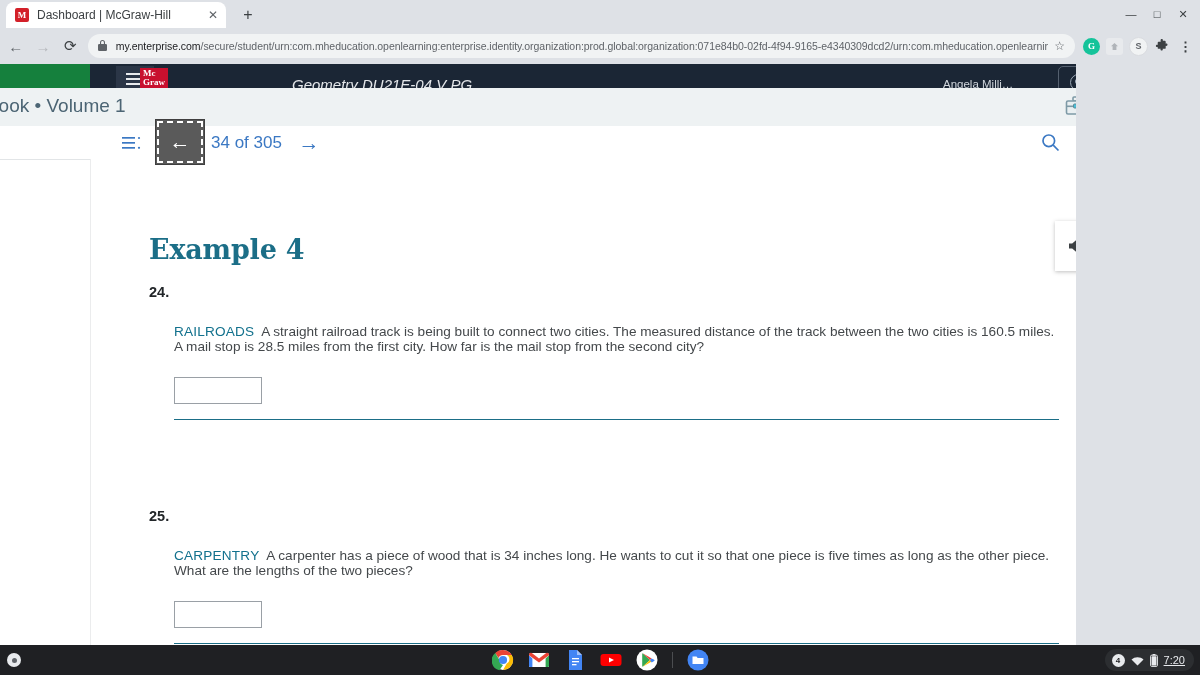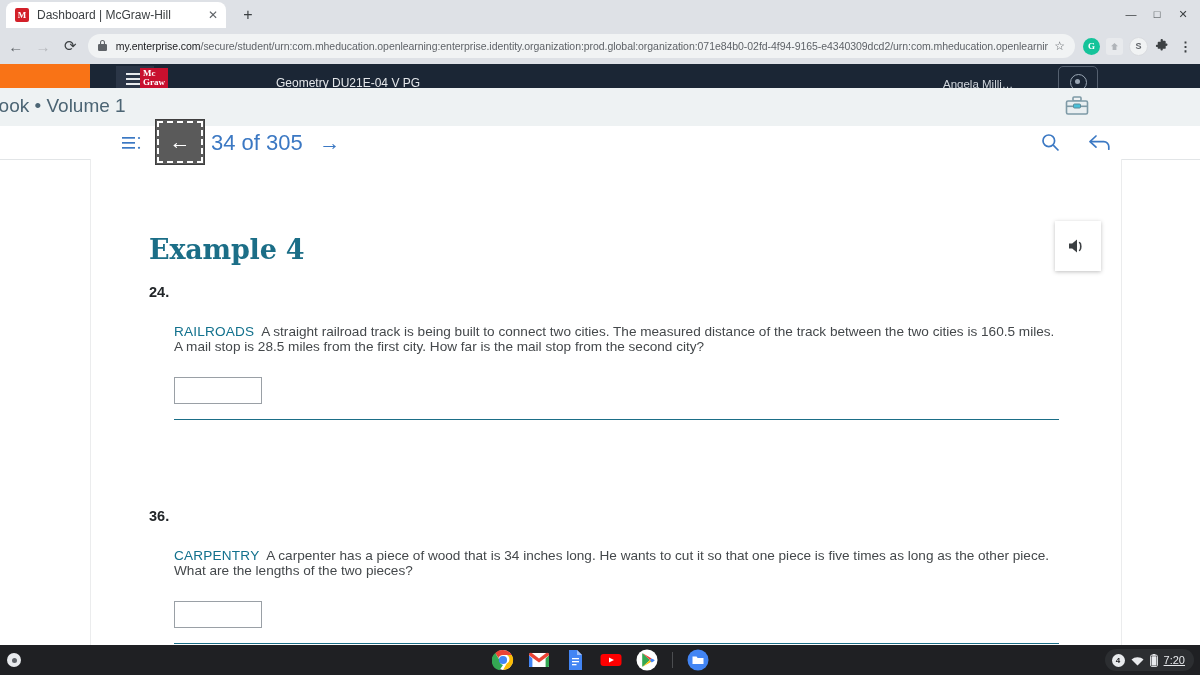--- a/index.html
+++ b/index.html
@@ -87,22 +87,22 @@
     font-size: 9px; font-weight: bold;
   }
   .ext.gram { background: #15c39a; color: #fff; font-family: "Liberation Serif", serif; }
   .ext.sq { background: #e8eaed; color: #9aa0a6; border-radius: 3px; font-size: 10px; }
   .ext.s { background: #f1f3f4; color: #5f6368; border: 1px solid #dadce0; }
   .ext.puzzle { color: #3c4043; font-size: 13px; background: none; }
   .ext.dots { color: #3c4043; font-size: 13px; background: none; }
 
   
   .viewport {
-    position: absolute; left: 0; top: 64px; width: 1200px; height: 581px;
-    background: #f97316; overflow: hidden;
+    position: absolute; left: 0; top: 64px; width: 1076px; height: 581px;
+    background: #15803d; overflow: hidden;
   }
 
   
   .app-header {
     position: absolute; left: 90px; top: 0; width: 1110px; height: 24px;
     background: #1b2635; overflow: hidden;
   }
   .app-hamburger {
     position: absolute; left: 26px; top: 2px; width: 38px; height: 26px;
     background: #2b3647; display: flex; align-items: center; justify-content: center;
@@ -111,22 +111,22 @@
   .app-hamburger .bars i {
     display: block; height: 2px; background: #e8eaed; margin: 3px 0;
   }
   .mh-logo {
     position: absolute; left: 50px; top: 4px; width: 28px; height: 24px;
     background: #c8102e; color: #fff; font-size: 9px; font-weight: bold;
     font-family: "Liberation Serif", serif; text-align: left; padding: 1px 0 0 3px;
     box-sizing: border-box; line-height: 9px;
   }
   .app-title-clip {
-    position: absolute; left: 186px; top: 12px; width: 420px;
-    color: #e4e7ea; font-size: 12px; white-space: nowrap; overflow: hidden;
+    position: absolute; left: 202px; top: 12px; width: 420px;
+    color: #e4e7ea; font-size: 15px; white-space: nowrap; overflow: hidden; font-style: italic;
   }
   .app-user-clip {
     position: absolute; left: 853px; top: 14px; width: 110px;
     color: #cfd5db; font-size: 11.5px; white-space: nowrap; overflow: hidden;
   }
   .app-avatar-box {
     position: absolute; left: 968px; top: 2px; width: 38px; height: 30px;
     border: 1px solid #55606f; border-radius: 5px;
     display: flex; align-items: center; justify-content: center;
   }
@@ -170,21 +170,21 @@
     font-size: 21px; line-height: 1;
   }
   .arrow-btn.focused {
     background: #5a5a5a; color: #ffffff;
     outline: 2px dashed #ffffff; outline-offset: -4px;
     border: 1px solid #3f3f3f;
     width: 48px; height: 44px; margin-top: -2px;
     position: relative; z-index: 4;
   }
   .page-count {
-    font-size: 22px; color: #3b78c3; margin: 0 10px 0 6px;
+    font-size: 17px; color: #3b78c3; margin: 0 10px 0 6px;
     white-space: nowrap; position: relative; z-index: 1;
   }
   .pager-right {
     position: absolute; right: 88px; top: 0; height: 33px;
     display: flex; align-items: center; gap: 28px;
   }
   .pr-icon { color: #3b78c3; font-size: 18px; display: flex; }
 
   
   .audio-btn {
@@ -405,21 +405,21 @@
           <div class="q-num">24.</div>
           <div class="q-body">
             <span class="q-label">RAILROADS</span>&nbsp;
             <span>A straight railroad track is being built to connect two cities. The measured distance of the track between the two cities is 160.5 miles. A mail stop is 28.5 miles from the first city. How far is the mail stop from the second city?</span>
           </div>
           <div class="answer-box"></div>
           <div class="rule"></div>
         </div>
 
         <div class="q" style="top:349px;">
-          <div class="q-num">36.</div>
+          <div class="q-num">25.</div>
           <div class="q-body">
             <span class="q-label">CARPENTRY</span>&nbsp;
             <span>A carpenter has a piece of wood that is 34 inches long. He wants to cut it so that one piece is five times as long as the other piece. What are the lengths of the two pieces?</span>
           </div>
           <div class="answer-box"></div>
           <div class="rule"></div>
         </div>
 
       </div>
     </div>

